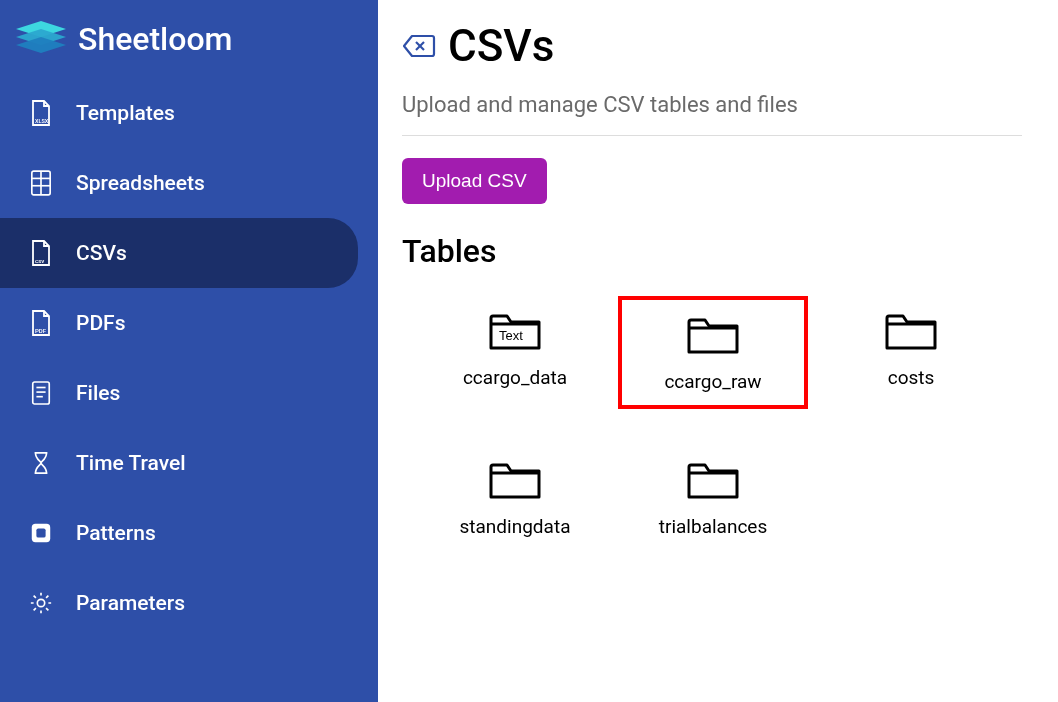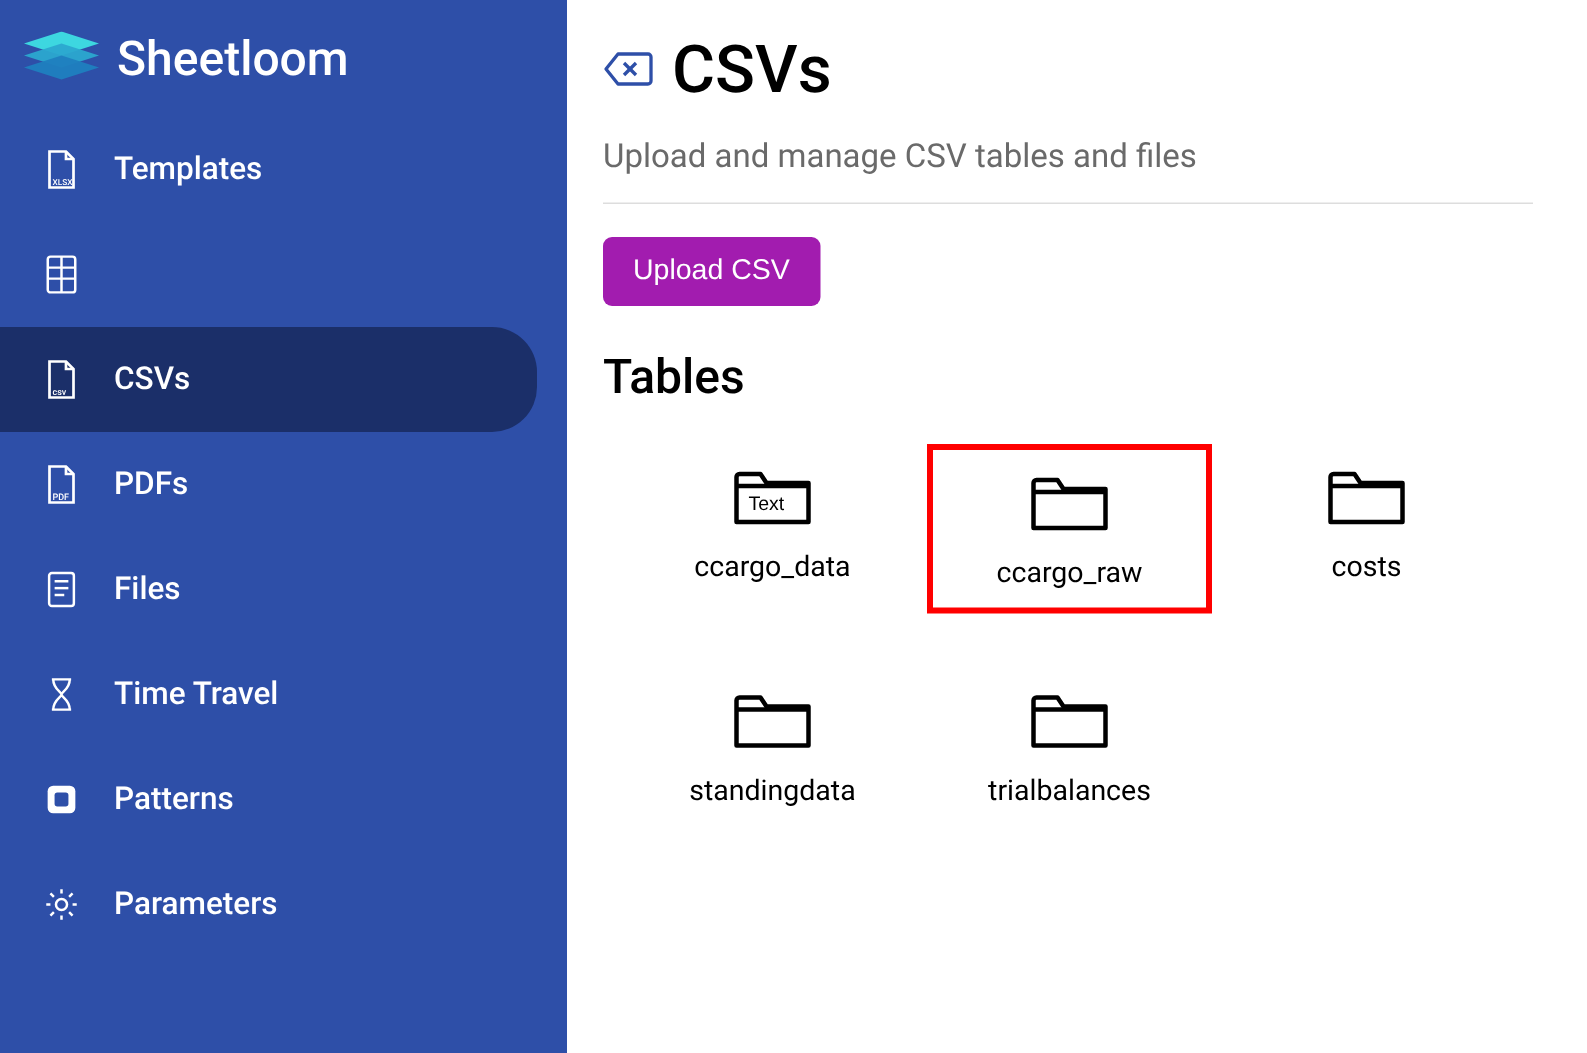--- a/index.html
+++ b/index.html
@@ -171,20 +171,21 @@
 
     <div class="nav-item">
       <span class="nav-icon">
         <svg viewBox="0 0 24 30" width="22" height="28" fill="none" stroke="#fff" stroke-width="1.8">
           <rect x="2" y="2" width="20" height="26" rx="2"></rect>
           <line x1="2" y1="10" x2="22" y2="10"></line>
           <line x1="2" y1="18" x2="22" y2="18"></line>
           <line x1="12" y1="2" x2="12" y2="28"></line>
         </svg>
       </span>
+      <span>Spreadsheets</span>
     </div>
 
     <div class="nav-item active">
       <span class="nav-icon">
         <svg viewBox="0 0 24 28" width="24" height="28" fill="none" stroke="#fff" stroke-width="1.8">
           <path d="M4 2 H15 L20 7 V26 H4 Z"></path>
           <path d="M15 2 V7 H20"></path>
           <text x="6" y="24" font-size="6" fill="#fff" stroke="none">csv</text>
         </svg>
       </span>

